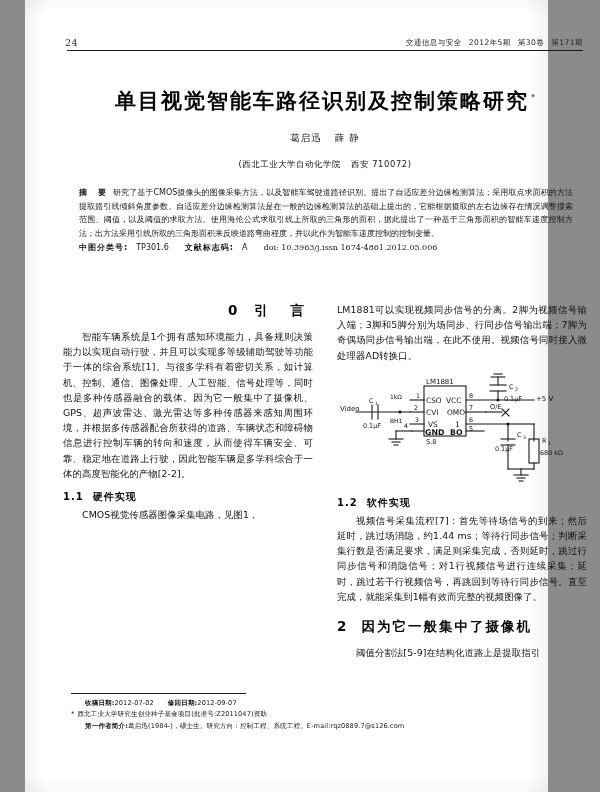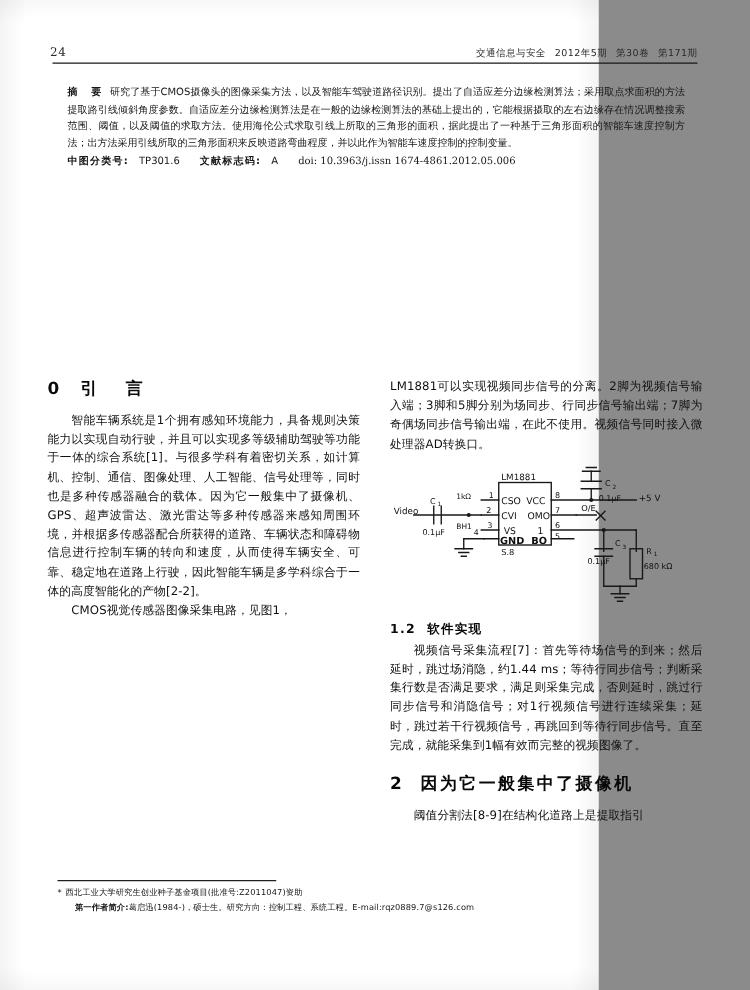--- a/index.html
+++ b/index.html
@@ -9,31 +9,32 @@
   }
   body {
     width: 600px;
     height: 792px;
     overflow: hidden;
     font-family: "DejaVu Serif", "Liberation Serif", serif;
   }
 
   .page {
     position: relative;
-    width: 479px;
+    width: 523px;
     height: 792px;
     background: #ffffff;
     box-sizing: border-box;
     
     background-image:
        linear-gradient(to right, rgba(0,0,0,0.05) 0px, rgba(0,0,0,0.0) 22px),
        linear-gradient(to left, rgba(0,0,0,0.05) 0px, rgba(0,0,0,0.0) 22px),
        linear-gradient(to bottom, rgba(0,0,0,0.04) 0px, rgba(0,0,0,0.0) 18px),
        linear-gradient(to top, rgba(0,0,0,0.04) 0px, rgba(0,0,0,0.0) 18px);
     filter: contrast(1.02);
+    margin-left: 25px;
   }
 
   .sheet {
     position: absolute;
     left: 30px;
     top: 30px;
     width: 540px;
     height: 740px;
   }
 
@@ -164,21 +165,21 @@
 
   h2.sect {
     margin: 14px 0 9px 0;
     font-family: "DejaVu Sans", "Liberation Sans", sans-serif;
     font-size: 13.5px;
     font-weight: bold;
     letter-spacing: 2px;
     color: #0b0b0b;
   }
   h2.sect .num { margin-right: 13px; font-weight: bold; }
-  h2.sect.lead { margin-top: 0; }
+  h2.sect.lead { margin-top: 0; text-align: right; }
   h2.sect.lead .num { margin-right: 15px; }
   h2.sect .wide { letter-spacing: 9px; }
 
   h3.sub {
     margin: 9px 0 3px 0;
     font-family: "DejaVu Sans", "Liberation Sans", sans-serif;
     font-size: 10px;
     font-weight: bold;
     letter-spacing: 1px;
     color: #0b0b0b;
@@ -240,44 +241,61 @@
 <div class="sheet">
 
   <div class="runhead">
     <span class="folio">24</span>
     <span class="runhead-right">
       <span>交通信息与安全</span><span class="sep"></span><span>2012年5期</span><span class="sep"></span><span>第30卷</span><span class="sep"></span><span>第171期</span>
     </span>
   </div>
   <div class="rule"></div>
 
+  <div class="titleblock">
+    <div class="doc-title">
+      <span>单目视觉智能车路径识别及控制策略研究</span><span class="star">*</span>
+    </div>
+    <div class="authors">
+      <span>葛启迅</span><span class="gap"></span><span>薛  静</span>
+    </div>
+    <div class="affil">
+      <span>(西北工业大学自动化学院</span><span class="gap"></span><span>西安  710072)</span>
+    </div>
+  </div>
 
   <div class="absblock">
     <span class="abs-label">摘    要</span><span>研究了基于CMOS摄像头的图像采集方法，以及智能车驾驶道路径识别。提出了自适应差分边缘检测算法；采用取点求面积的方法提取路引线倾斜角度参数。自适应差分边缘检测算法是在一般的边缘检测算法的基础上提出的，它能根据摄取的左右边缘存在情况调整搜索范围、阈值，以及阈值的求取方法。使用海伦公式求取引线上所取的三角形的面积，据此提出了一种基于三角形面积的智能车速度控制方法；出方法采用引线所取的三角形面积来反映道路弯曲程度，并以此作为智能车速度控制的控制变量。</span>
     <div class="cls-line">
       <span class="seg"><span class="cls-label">中图分类号:</span><span>TP301.6</span></span><span class="seg"><span class="cls-label">文献标志码:</span><span>A</span></span><span class="doi"><span>doi:</span> <span>10.3963/j.issn 1674-4861.2012.05.006</span></span>
     </div>
   </div>
 
   <div class="columns">
 
     <div class="col left">
 
       <h2 class="sect lead">
         <span class="num">0</span><span class="wide">引    言</span>
       </h2>
 
       <p class="body">智能车辆系统是1个拥有感知环境能力，具备规则决策能力以实现自动行驶，并且可以实现多等级辅助驾驶等功能于一体的综合系统[1]。与很多学科有着密切关系，如计算机、控制、通信、图像处理、人工智能、信号处理等，同时也是多种传感器融合的载体。因为它一般集中了摄像机、GPS、超声波雷达、激光雷达等多种传感器来感知周围环境，并根据多传感器配合所获得的道路、车辆状态和障碍物信息进行控制车辆的转向和速度，从而使得车辆安全、可靠、稳定地在道路上行驶，因此智能车辆是多学科综合于一体的高度智能化的产物[2-2]。</p>
 
 
+      <h3 class="sub">
+        <span class="num">1.1</span><span>硬件实现</span>
+      </h3>
 
       <p class="body">CMOS视觉传感器图像采集电路，见图1，</p>
 
       <div class="footnote">
         <div class="fn-rule"></div>
+        <div class="fn-line indent">
+          <span class="b">收稿日期:</span><span>2012-07-02</span><span class="gap"></span><span class="b">修回日期:</span><span>2012-09-07</span>
+        </div>
         <div class="fn-line">
           <span class="mark">*</span><span>西北工业大学研究生创业种子基金项目(批准号:Z2011047)资助</span>
         </div>
         <div class="fn-line indent">
           <span class="b">第一作者简介:</span><span>葛启迅(1984-)，硕士生。研究方向：控制工程、系统工程。E-mail:rqz0889.7@s126.com</span>
         </div>
       </div>
 
     </div>
 
@@ -391,19 +409,19 @@
       <h3 class="sub">
         <span class="num">1.2</span><span>软件实现</span>
       </h3>
 
       <p class="body">视频信号采集流程[7]：首先等待场信号的到来；然后延时，跳过场消隐，约1.44 ms；等待行同步信号；判断采集行数是否满足要求，满足则采集完成，否则延时，跳过行同步信号和消隐信号；对1行视频信号进行连续采集；延时，跳过若干行视频信号，再跳回到等待行同步信号。直至完成，就能采集到1幅有效而完整的视频图像了。</p>
 
       <h2 class="sect">
         <span class="num">2</span><span>因为它一般集中了摄像机</span>
       </h2>
 
-      <p class="body">阈值分割法[8-9]在结构化道路上是提取指引</p>
+      <p class="body">阈值分割法[5-9]在结构化道路上是提取指引</p>
 
     </div>
   </div>
 
 </div>
 </div>
 
 </body></html>

